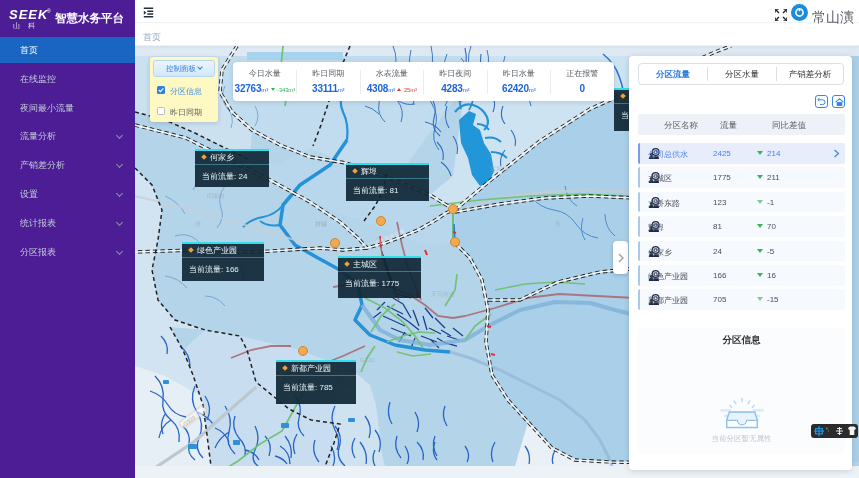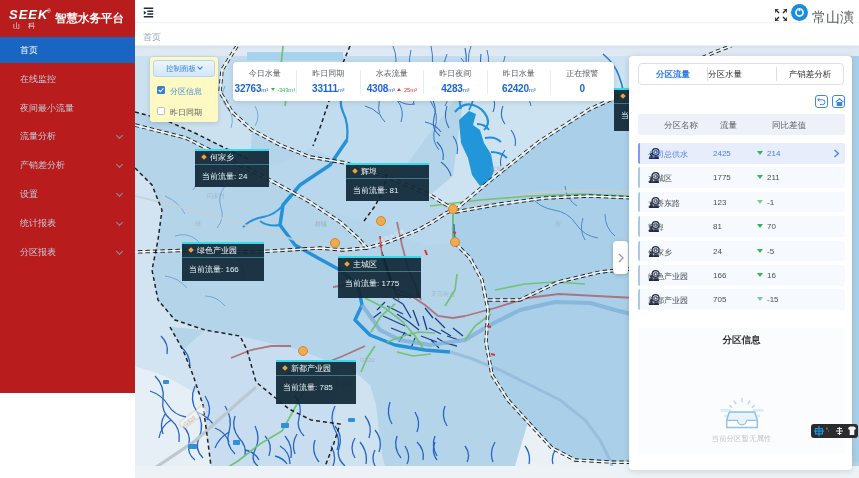--- a/index.html
+++ b/index.html
@@ -1,16 +1,16 @@
 <!DOCTYPE html>
 <html><head><meta charset="utf-8">
 <style>
 *{margin:0;padding:0;box-sizing:border-box}
 html,body{width:859px;height:478px;overflow:hidden;font-family:"Liberation Sans",sans-serif;background:#fff}
-#sidebar{position:absolute;left:0;top:0;width:135px;height:393px;background:#b91c1c;z-index:30}
+#sidebar{position:absolute;left:0;top:0;width:135px;height:478px;background:#4c1d95;z-index:30}
 #logo{position:absolute;left:0;top:0;width:135px;height:33px;color:#fff}
 .menu-item{position:absolute;left:0;width:135px;height:26px;line-height:26px;color:#c3cbd9;font-size:9px;padding-left:20px}
 .menu-item .chev{position:absolute;right:13px;top:10px;width:5px;height:5px;border-right:1.2px solid #8a93a5;border-bottom:1.2px solid #8a93a5;transform:rotate(45deg)}
 .menu-active{background:#1a65c2;color:#fff}
 #header{position:absolute;left:135px;top:0;width:724px;height:23px;background:#fff;z-index:20;border-bottom:1px solid #f0f2f4}
 #crumb{position:absolute;left:135px;top:24px;width:724px;height:22px;background:#fff;z-index:20;border-bottom:1px solid #eef0f3;box-shadow:0 1px 3px rgba(0,0,0,.06)}
 #crumbtxt{position:absolute;left:8px;top:7px;font-size:9px;color:#97a8be}
 #maparea{position:absolute;left:135px;top:46px;width:724px;height:420px;overflow:hidden;z-index:1}
 #bottomstrip{position:absolute;left:135px;top:466px;width:724px;height:12px;background:#edf2f7;z-index:2}
 .tip{position:absolute;background:rgba(16,40,54,.93);border-top:2px solid #30dde8;z-index:8;color:#fff}
@@ -319,21 +319,21 @@
   <div class="vdiv" style="left:317px"></div>
   <div class="statcol" style="left:317.5px">
       <div class="stath">正在报警</div>
       <div class="statv">0</div>
     </div>
 </div>
 <div id="rpanel">
   <div style="position:absolute;left:9px;top:7px;width:206px;height:22px;border:1px solid #dcdfe6;border-radius:4px;background:#fff">
     <div style="position:absolute;left:0;top:0;width:68px;height:20px;text-align:center;line-height:20px;font-size:8.5px;color:#2e7ce0;font-weight:bold">分区流量</div>
     <div style="position:absolute;left:68px;top:3px;width:1px;height:14px;background:#dcdfe6"></div>
-    <div style="position:absolute;left:69px;top:0;width:68px;height:20px;line-height:20px;font-size:8.5px;color:#303133">分区水量</div>
+    <div style="position:absolute;left:69px;top:0;width:68px;height:20px;text-align:center;line-height:20px;font-size:8.5px;color:#303133">分区水量</div>
     <div style="position:absolute;left:137px;top:3px;width:1px;height:14px;background:#dcdfe6"></div>
     <div style="position:absolute;left:138px;top:0;width:66px;height:20px;text-align:center;line-height:20px;font-size:8.5px;color:#303133">产销差分析</div>
   </div>
   <div style="position:absolute;left:186px;top:39px;width:13px;height:13px;border:1px solid #3a86e0;border-radius:3px;background:#fff">
     <svg width="9" height="9" style="position:absolute;left:1px;top:1px" viewBox="0 0 9 9">
         <path d="M2.2 1.2L0.8 2.8l1.6 1.4" stroke="#3a86e0" stroke-width="1" fill="none"></path>
         <path d="M1 2.8h4.6a2.4 2.4 0 012.4 2.4 2.4 2.4 0 01-2.4 2.4H3" stroke="#3a86e0" stroke-width="1" fill="none"></path>
       </svg>
   </div>
   <div style="position:absolute;left:203px;top:39px;width:13px;height:13px;border:1px solid #3a86e0;border-radius:3px;background:#fff">

